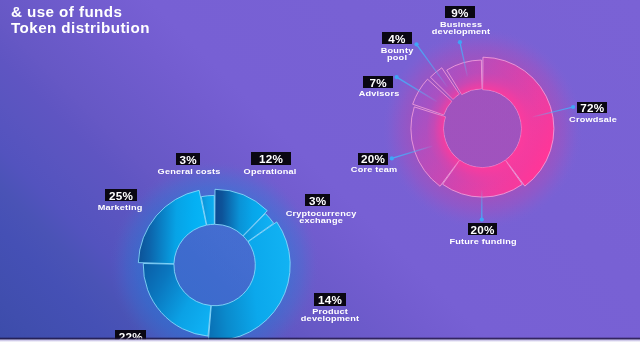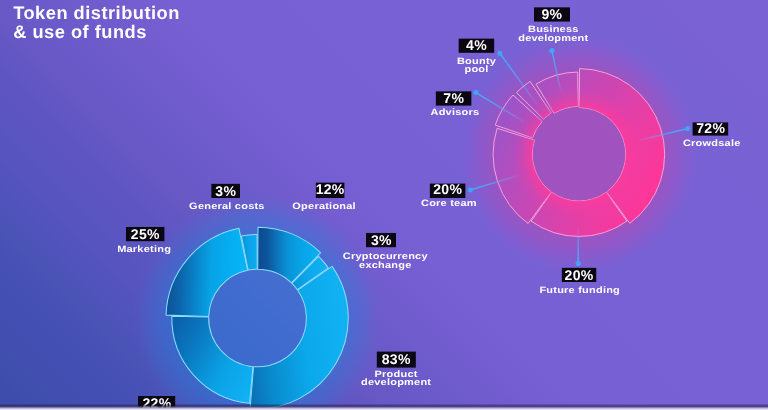--- a/index.html
+++ b/index.html
@@ -170,33 +170,33 @@
 <circle cx="396.60" cy="77.10" r="2.1" fill="#3fa6f6"></circle>
 <line x1="391.80" y1="158.40" x2="432.00" y2="146.20" stroke="url(#lg3)" stroke-width="1.25" stroke-linecap="round"></line>
 <circle cx="391.80" cy="158.40" r="2.1" fill="#3fa6f6"></circle>
 <line x1="573.10" y1="107.00" x2="532.80" y2="116.80" stroke="url(#lg4)" stroke-width="1.25" stroke-linecap="round"></line>
 <circle cx="573.10" cy="107.00" r="2.1" fill="#3fa6f6"></circle>
 <line x1="481.80" y1="219.60" x2="481.80" y2="190.50" stroke="url(#lg5)" stroke-width="1.25" stroke-linecap="round"></line>
 <circle cx="481.80" cy="219.60" r="2.1" fill="#3fa6f6"></circle>
 </g>
 </svg>
   <h1 id="title">
+    <span>&amp; use of funds</span>
     <span>Token distribution</span>
-    <span>&amp; use of funds</span>
   </h1>
 <div class="callout">
   <div class="badge" style="left:176.1px;top:153.0px;width:24.1px;height:12.3px;">
         <span>3%</span>
       </div>
   <div class="cname" style="left:189.2px;top:167.5px;">
         <span>General costs</span>
       </div>
 </div>
 <div class="callout">
-  <div class="badge" style="left:263px;top:151.9px;width:24px;height:12.6px;">
+  <div class="badge" style="left:251px;top:151.9px;width:40px;height:12.6px;">
         <span>12%</span>
       </div>
   <div class="cname" style="left:270.2px;top:167.5px;">
         <span>Operational</span>
       </div>
 </div>
 <div class="callout">
   <div class="badge" style="left:104.9px;top:189.1px;width:31.9px;height:12.2px;">
         <span>25%</span>
       </div>
@@ -208,21 +208,21 @@
   <div class="badge" style="left:305.2px;top:194.3px;width:25.3px;height:12.0px;">
         <span>3%</span>
       </div>
   <div class="cname" style="left:320.7px;top:210.0px;">
         <span>Cryptocurrency</span>
         <span>exchange</span>
       </div>
 </div>
 <div class="callout">
   <div class="badge" style="left:314.1px;top:293.0px;width:32.1px;height:12.7px;">
-        <span>83%</span>
+        <span>14%</span>
       </div>
   <div class="cname" style="left:329.8px;top:307.8px;">
         <span>Product</span>
         <span>development</span>
       </div>
 </div>
 <div class="callout">
   <div class="badge" style="left:115.2px;top:330.0px;width:31.3px;height:12.3px;">
         <span>22%</span>
       </div>

